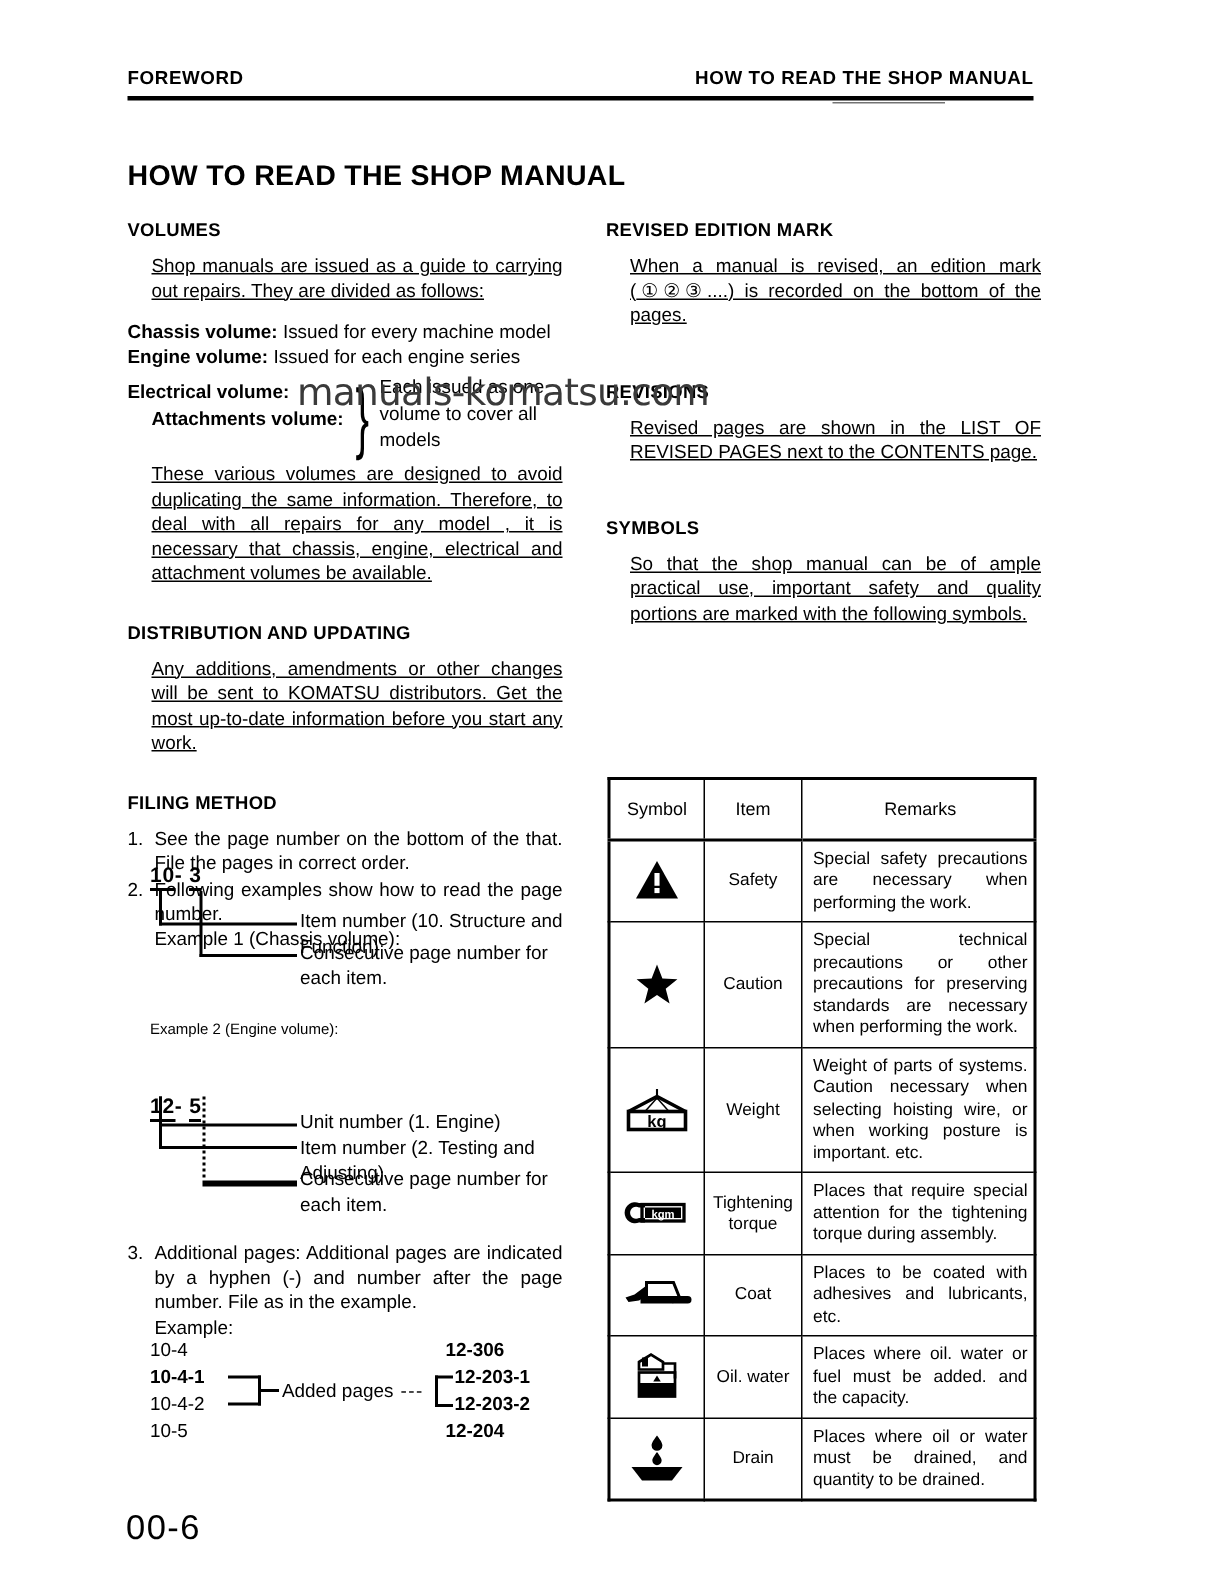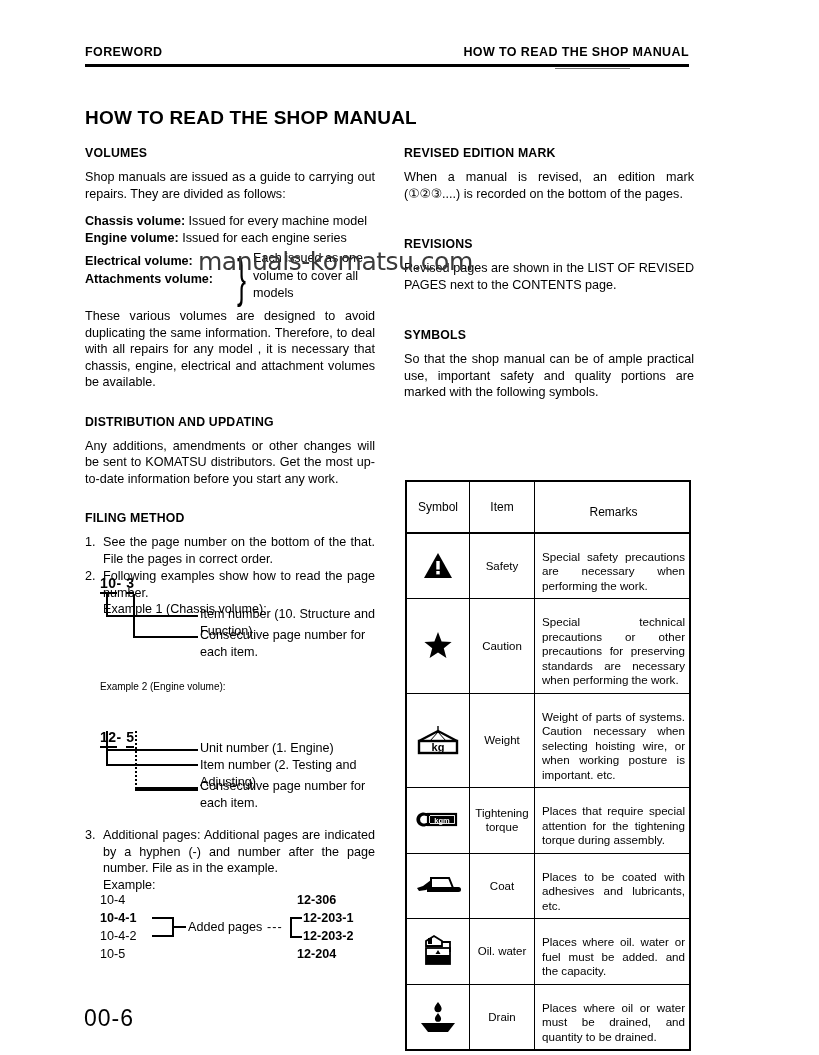--- a/index.html
+++ b/index.html
@@ -20,31 +20,31 @@
   .runrule-thin{position:absolute;left:555px;top:68px;width:75px;height:1px;background:#000;opacity:.55;}
 
   
   .pagetitle{position:absolute;left:85px;top:107px;font-size:19px;font-weight:bold;letter-spacing:.2px;}
 
   
   .colL{position:absolute;left:85px;top:146px;width:290px;}
   .colR{position:absolute;left:404px;top:146px;width:290px;}
 
   h3.sec{font-size:12.3px;font-weight:bold;margin:0 0 9px 0;letter-spacing:.2px;}
-  p.body{font-size:12.6px;line-height:16.5px;margin:0 0 11px 0;text-align:justify;}
+  p.body{font-size:12.6px;line-height:16.5px;margin:0 0 11px 16px;text-align:justify;text-decoration:underline;}
   .gap{height:13px;}
   .gap-l{height:24px;}
 
   .volline{font-size:12.6px;line-height:16.5px;margin:0;}
   .volline b{font-weight:bold;text-align:center;}
 
   
   .bracegrp{position:relative;margin:6px 0 2px 0;height:54px;}
   .bracegrp .lbl{position:absolute;left:0;top:0;font-size:12.6px;line-height:18px;font-weight:bold;}
-  .bracegrp .lbl2{position:absolute;left:0;top:18px;font-size:12.6px;line-height:18px;font-weight:bold;}
+  .bracegrp .lbl2{position:absolute;left:16px;top:18px;font-size:12.6px;line-height:18px;font-weight:bold;}
   .bracegrp .brace{position:absolute;left:152px;top:2px;font-size:36px;line-height:34px;transform:scaleX(.75) scaleY(1.45);transform-origin:left top;}
   .bracegrp .rtxt{position:absolute;left:168px;top:-2px;width:125px;font-size:12.6px;line-height:17.5px;}
 
   
   ol.nums{margin:0;padding:0;list-style:none;}
   ol.nums li{font-size:12.6px;line-height:16.5px;margin:0 0 0 0;padding-left:18px;position:relative;text-align:justify;}
   ol.nums li .n{position:absolute;left:0;top:0;}
 
   
   .ex{position:relative;font-size:12.6px;}
@@ -56,23 +56,23 @@
   
   .addblk{position:relative;height:72px;font-size:12.6px;}
   .addblk .c{position:absolute;}
   .addblk .b{font-weight:bold;}
 
   
   table.sym{position:absolute;left:405px;top:480px;width:286px;border-collapse:collapse;}
   table.sym td,table.sym th{border:1px solid #000;vertical-align:middle;padding:0;}
   table.sym .cSym{width:62px;text-align:center;}
   table.sym .cItem{width:60px;text-align:center;font-size:11.5px;line-height:14px;padding:2px 2px;}
-  table.sym .cRem{font-size:11.6px;line-height:14.5px;padding:16px 4px 5px 7px;text-align:justify;}
+  table.sym .cRem{font-size:11.6px;line-height:14.5px;padding:5px 4px 5px 7px;text-align:justify;}
   table.sym tr.hdr td{border-bottom:2px solid #000;}
-  table.sym{border:2px solid #000;}
+  table.sym{border:2px solid #000;margin-top:38px;}
 
   .glyph{display:block;margin:0 auto;}
 
   
   .folio{position:absolute;left:84px;top:1005px;font-size:23px;letter-spacing:1px;}
 
   
   .wm{position:absolute;left:198px;top:247px;font-size:25px;color:#3a3a3a;
       font-family:"DejaVu Sans",sans-serif;letter-spacing:-.5px;white-space:nowrap;}
 </style>

